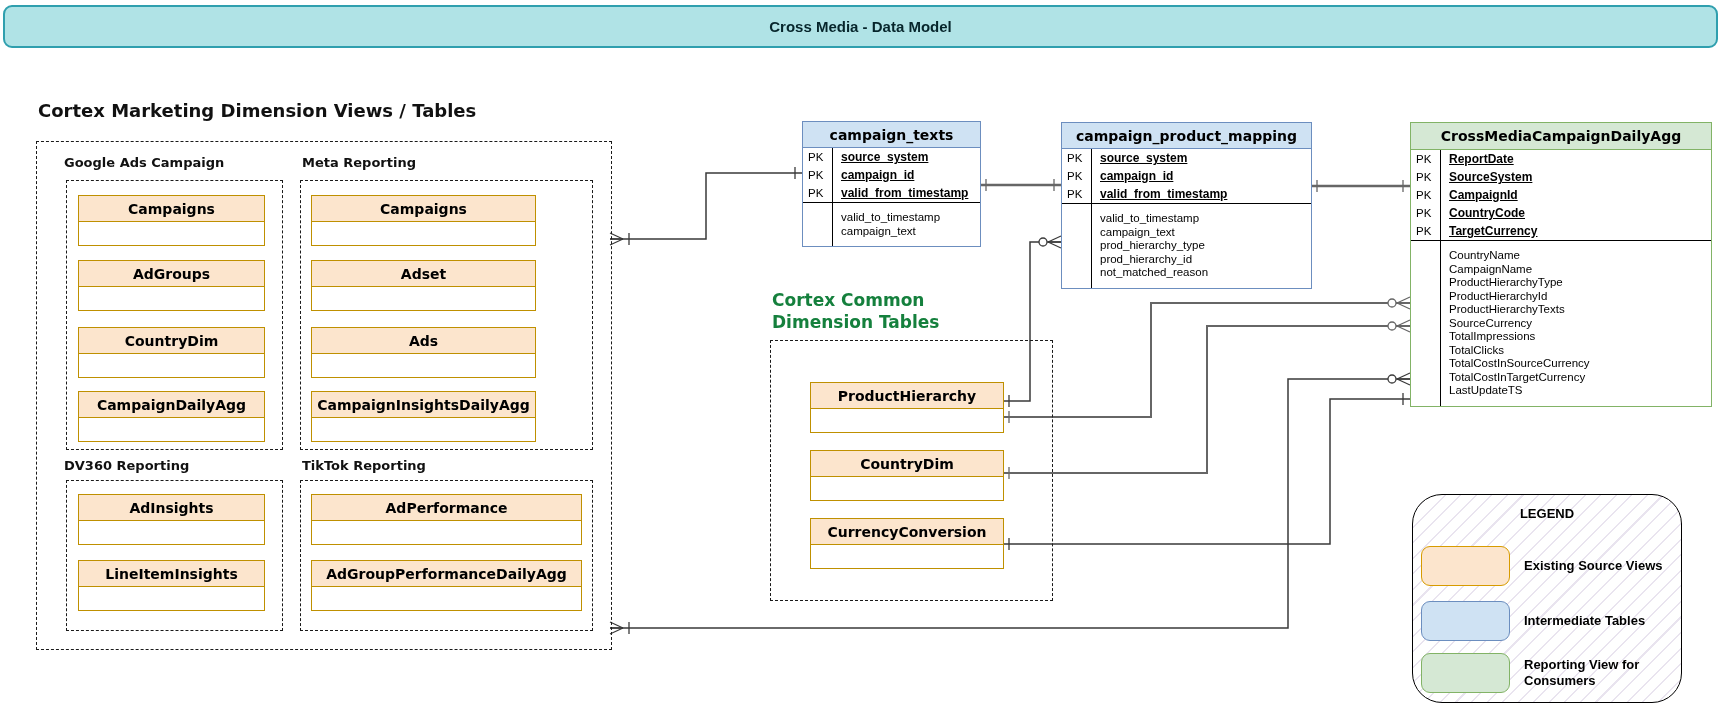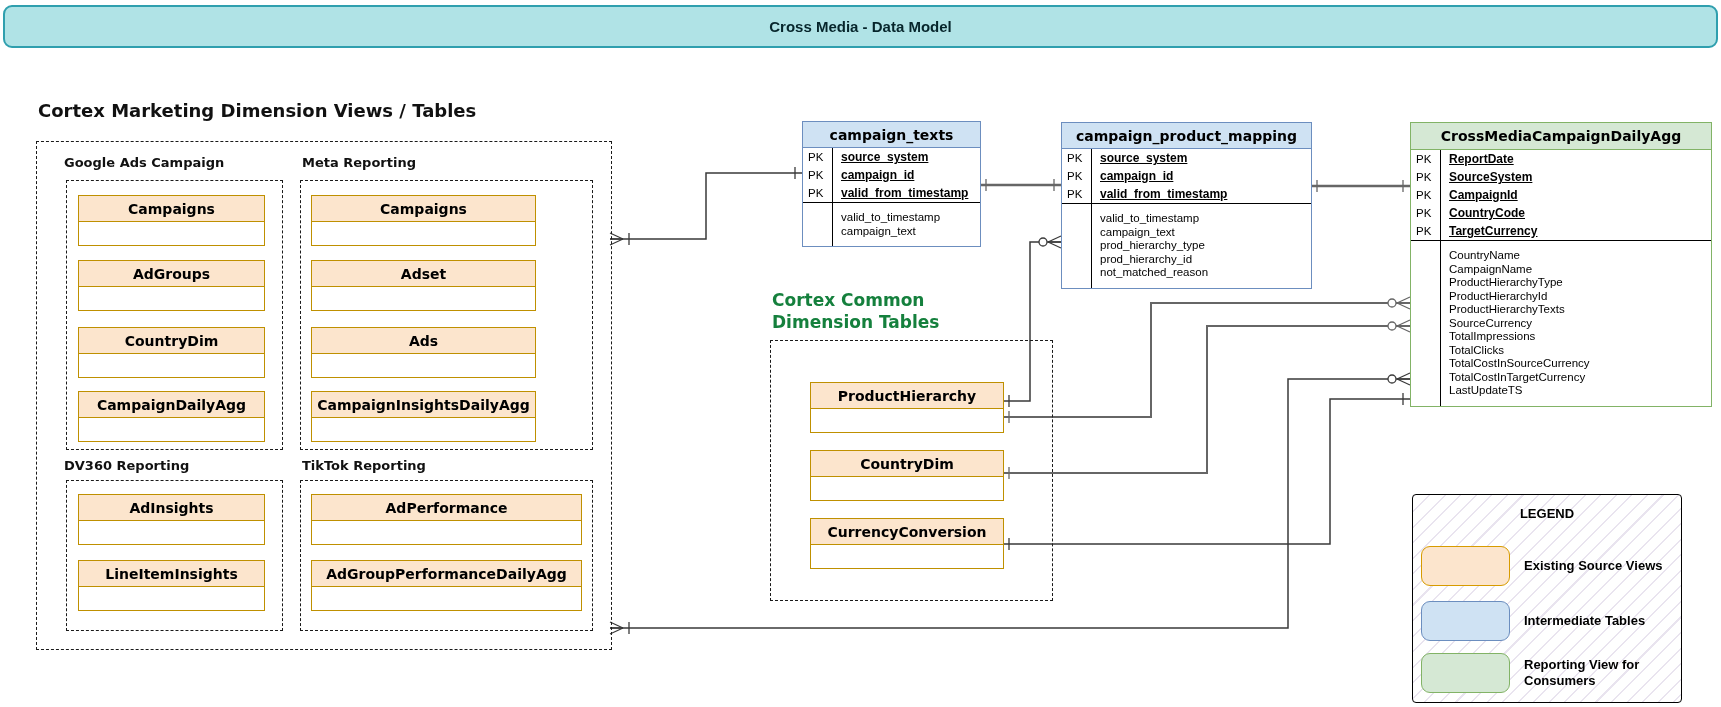--- a/index.html
+++ b/index.html
@@ -35,21 +35,21 @@
   .fsec{border-top:1.5px solid #000;}
   .lcol{width:30px;flex:none;border-right:1.5px solid #000;padding-left:5px;box-sizing:border-box;}
   .rcol{flex:1;min-width:0;}
   .pkrow{line-height:18px;font-size:11.5px;white-space:nowrap;}
   .rcol .pkrow{font-weight:bold;font-size:12px;padding-left:8px;}
   .pkname{text-decoration:underline;}
   .fsec .rcol{padding:8px 0 8px 8px;}
   .frow{line-height:13.5px;font-size:11.5px;white-space:nowrap;}
 
   .legend{position:absolute;left:1412px;top:494px;width:270px;height:209px;
-          border:1.6px solid #000;border-radius:4px;box-sizing:border-box;
+          border:1.6px solid #000;border-radius:30px;box-sizing:border-box;
           background:repeating-linear-gradient(135deg, rgba(156,132,183,0.22) 0px,
                      rgba(156,132,183,0.22) 1.5px, transparent 1.5px, transparent 11px);}
   .legtitle{position:absolute;left:0;right:0;top:11px;text-align:center;
             font-weight:bold;font-size:13px;}
   .sw{position:absolute;left:8px;width:89px;height:40px;border-radius:9px;
       border:1.6px solid;box-sizing:border-box;}
   .swlabel{position:absolute;left:111px;width:150px;font-weight:bold;font-size:13px;line-height:16px;}
 </style>
 </head>
 <body>

